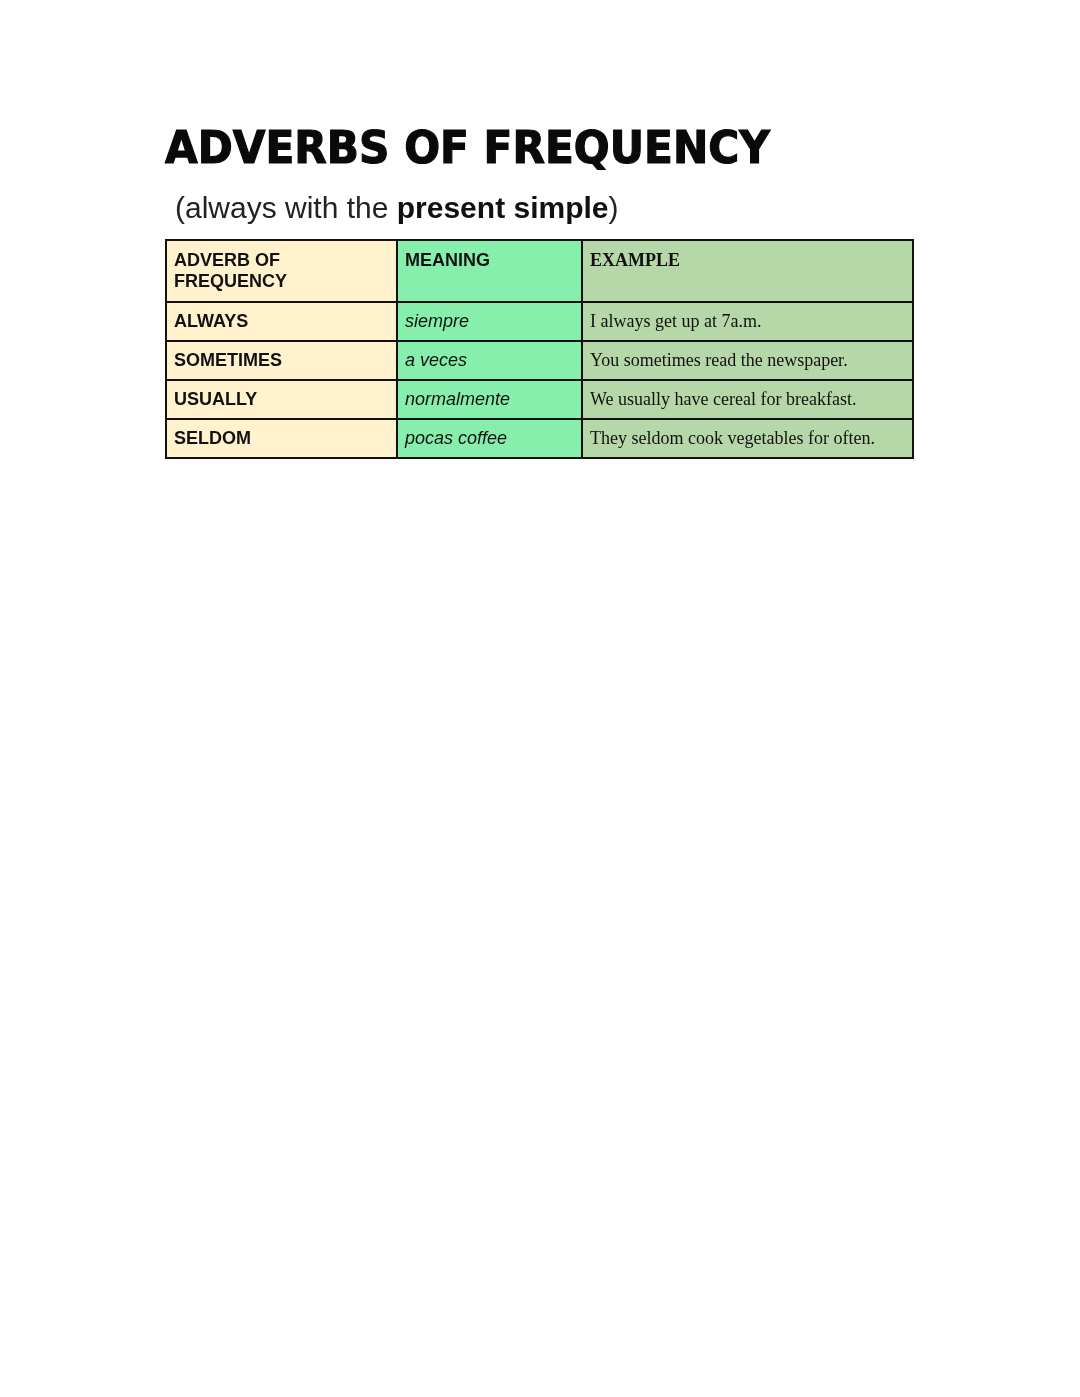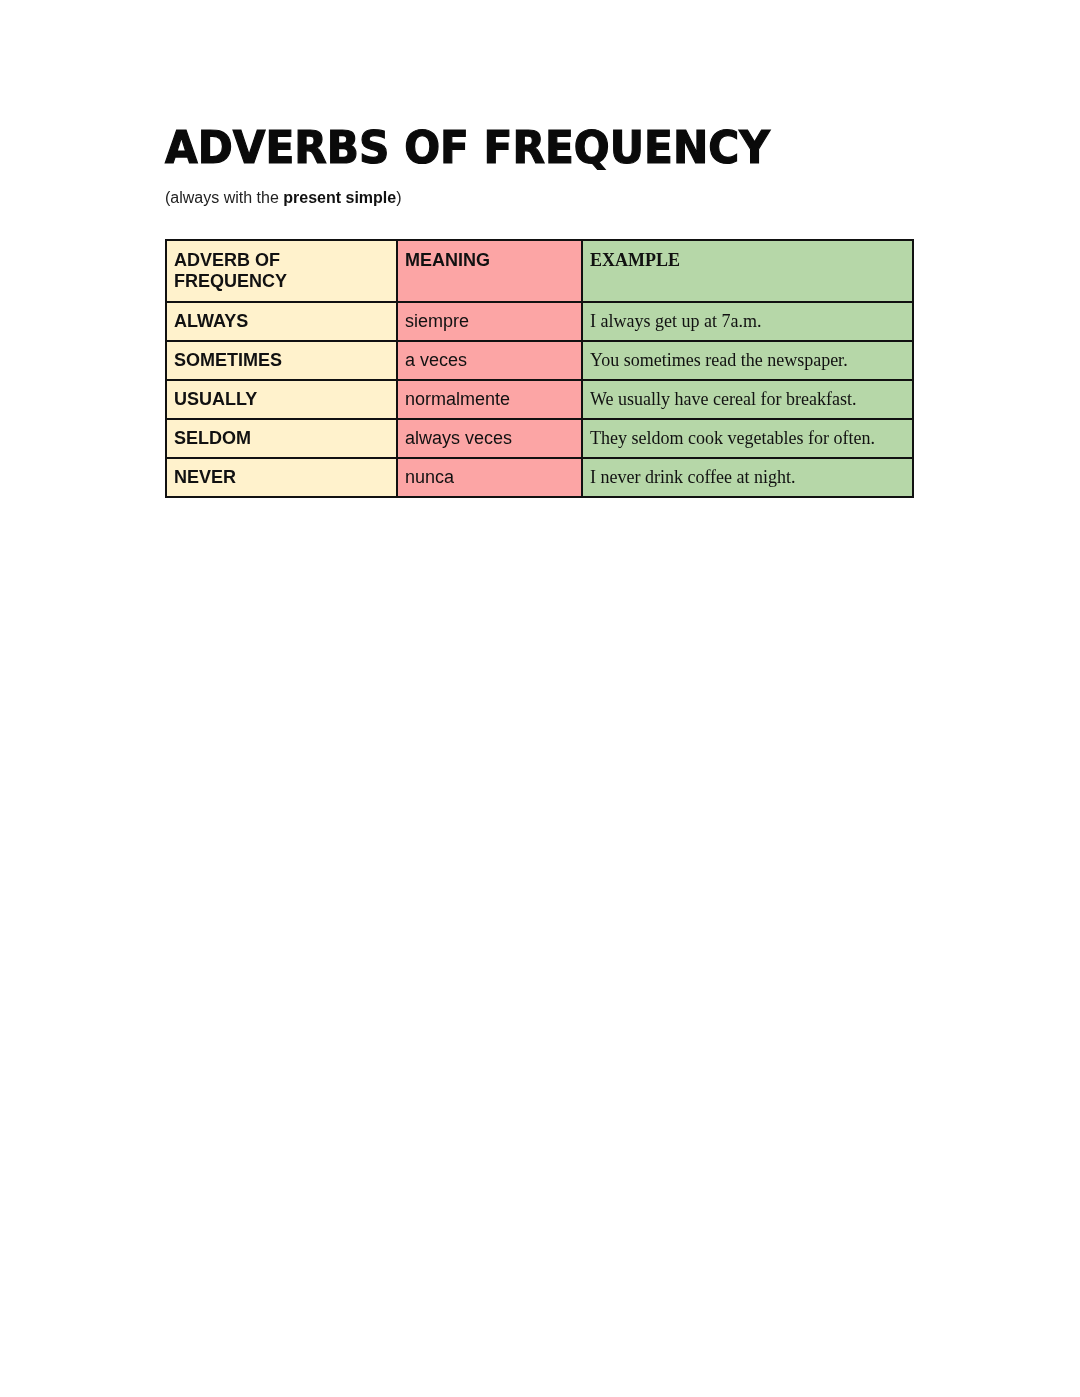--- a/index.html
+++ b/index.html
@@ -6,40 +6,40 @@
     body { width: 1080px; height: 1397px; position: relative; font-family: "Liberation Sans", sans-serif; color: #111; }
     .title {
       position: absolute; left: 165px; top: 122px;
       font-family: "DejaVu Sans", sans-serif; font-weight: 900;
       font-size: 44px; letter-spacing: 0px; margin: 0; line-height: 52px;
       color: #0a0a0a; transform: scaleX(0.96); transform-origin: left;
       -webkit-text-stroke: 1.2px #0a0a0a;
     }
     .subtitle {
       position: absolute; left: 165px; top: 183px;
-      font-size: 16px; line-height: 30px; margin: 0; color: #222; text-align: center;
+      font-size: 30px; line-height: 30px; margin: 10px; color: #222; text-align: center;
     }
     .subtitle b { font-weight: bold; color: #111; }
     table {
       position: absolute; left: 165px; top: 239px;
       border-collapse: collapse; width: 749px;
       font-size: 18px;
     }
     td, th {
       border: 2px solid #111;
       padding: 9px 8px 9px 7px;
       text-align: left; vertical-align: top;
       line-height: 21px;
     }
     th { font-weight: bold; height: 40px; }
     .c1 { width: 214px; background: #fff2cc; }
-    .c2 { width: 168px; background: #fca5a5; }
+    .c2 { width: 168px; background: #86efac; }
     .c3 { background: #b6d7a8; font-family: Liberation Serif, serif; }
     tbody td.c1 { font-weight: bold; }
-    tbody td.c2 { }
+    tbody td.c2 { font-style: italic; }
     tbody tr { height: 39px; }
     tbody td { padding-top: 8px; padding-bottom: 8px; }
   </style>
 </head>
 <body>
 
 <h1 class="title">ADVERBS OF FREQUENCY</h1>
 <p class="subtitle"><span>(always with the </span><b>present simple</b><span>)</span></p>
 
 <table>
@@ -61,22 +61,17 @@
       <td class="c2">a veces</td>
       <td class="c3">You sometimes read the newspaper.</td>
     </tr>
     <tr>
       <td class="c1">USUALLY</td>
       <td class="c2">normalmente</td>
       <td class="c3">We usually have cereal for breakfast.</td>
     </tr>
     <tr>
       <td class="c1">SELDOM</td>
-      <td class="c2">always veces</td>
+      <td class="c2">pocas coffee</td>
       <td class="c3">They seldom cook vegetables for often.</td>
-    </tr>
-    <tr>
-      <td class="c1">NEVER</td>
-      <td class="c2">nunca</td>
-      <td class="c3">I never drink coffee at night.</td>
     </tr>
   </tbody>
 </table>
 
 </body></html>

